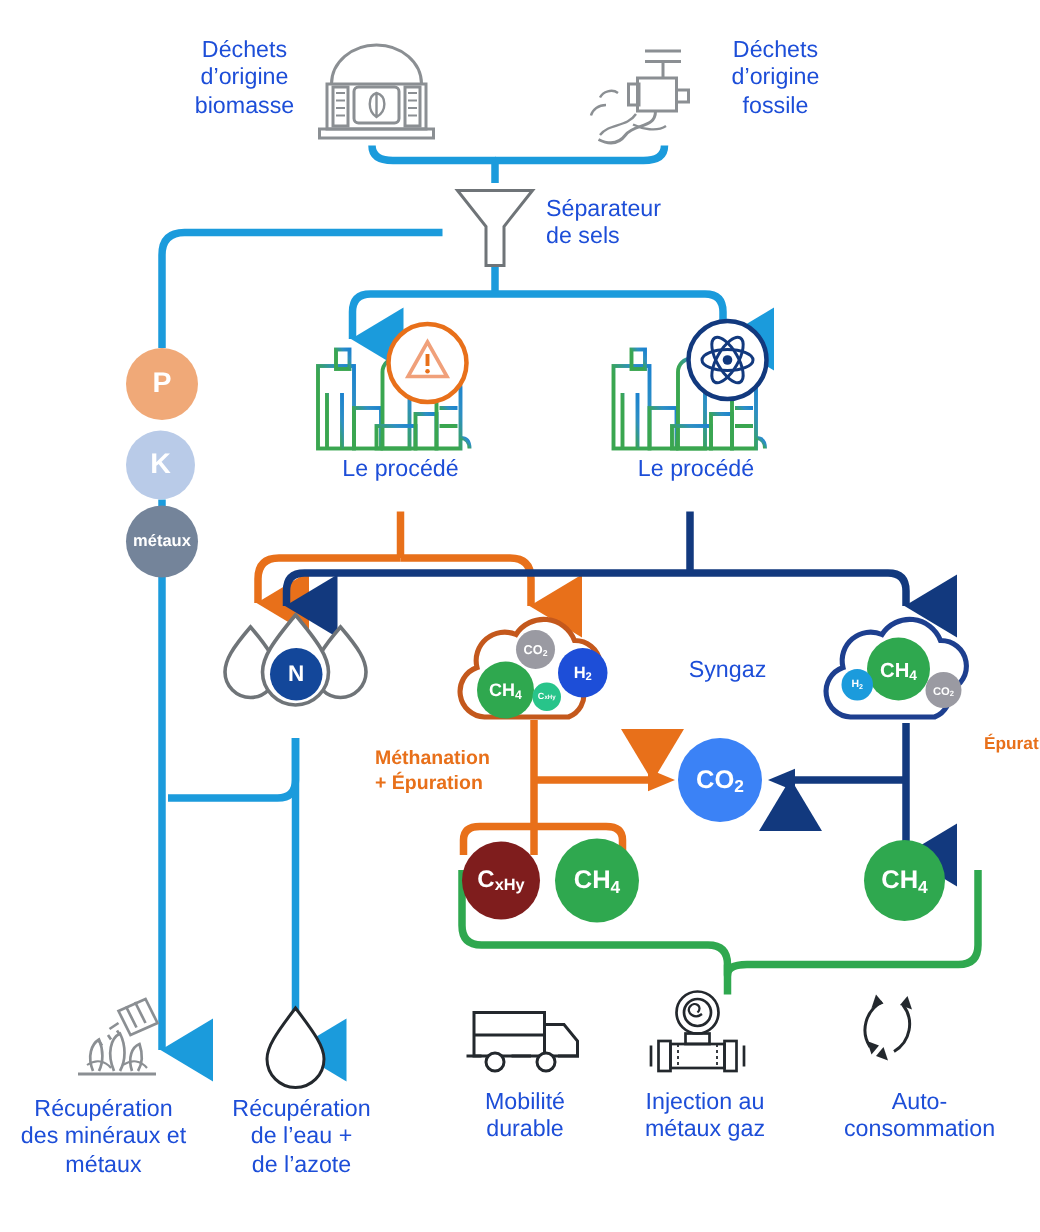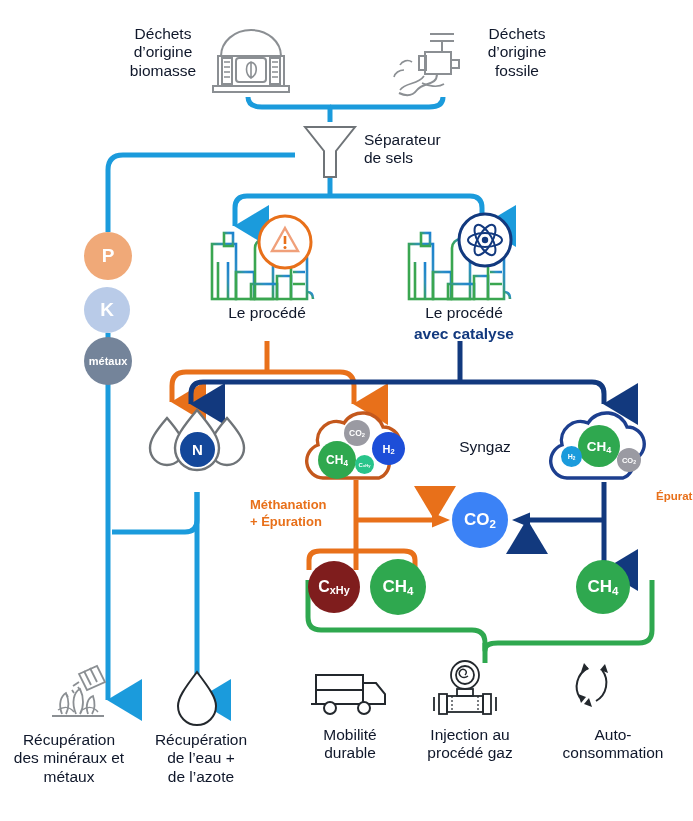--- a/index.html
+++ b/index.html
@@ -1,21 +1,21 @@
 <!DOCTYPE html>
 <html><head>
 <meta charset="utf-8">
 <style>
   html,body{margin:0;padding:0;background:#ffffff;}
   body{width:693px;height:821px;position:relative;overflow:hidden;
        font-family:"Liberation Sans",sans-serif;color:#2b3a5c;}
   #stage{position:absolute;left:0;top:0;width:693px;height:821px;}
   svg.layer{position:absolute;left:0;top:0;width:693px;height:821px;overflow:visible;}
   .lbl{position:absolute;text-align:center;line-height:1.18;}
-  .t-dark{color:#0f172a;}
+  .t-dark{color:#1d4ed8;}
   .t-orange{color:#e8701a;font-weight:bold;}
   .t-navy{color:#12397e;font-weight:bold;}
   .t-orange-n{color:#e8701a;font-weight:bold;}
   .f15{font-size:15.5px;}
   .f13{font-size:13px;}
   .f12{font-size:11.5px;}
   .chip{position:absolute;border-radius:50%;display:flex;align-items:center;
         justify-content:center;color:#fff;font-weight:bold;}
   .chip sub{font-size:.68em;vertical-align:baseline;position:relative;top:.22em;font-weight:bold;}
 </style>
@@ -286,36 +286,35 @@
   <div class="lbl f15 t-dark" style="left:462px;top:25px;width:110px;white-space:pre-line;">Déchets
 d’origine
 fossile</div>
 
   <div class="lbl f15 t-dark" style="left:364px;top:131px;width:130px;white-space:pre-line;text-align:left;">Séparateur
 de sels</div>
 
   <div class="lbl f15 t-dark" style="left:192px;top:304px;width:150px;">Le procédé</div>
 
   <div class="lbl f15 t-dark" style="left:389px;top:304px;width:150px;">Le procédé</div>
-  <div class="lbl f15 t-navy" style="left:384px;top:325px;width:160px;">avec catalyse</div>
 
   <div class="lbl f15 t-dark" style="left:425px;top:438px;width:120px;">Syngaz</div>
 
   <div class="lbl f13 t-orange-n" style="left:250px;top:497px;width:105px;white-space:pre-line;text-align:left;line-height:1.3;">Méthanation
 + Épuration</div>
 
   <div class="lbl f12 t-orange-n" style="left:612px;top:490px;width:80px;text-align:left;padding-left:44px;">Épuration</div>
 
 
   <div class="lbl f15 t-dark" style="left:0px;top:731px;width:138px;white-space:pre-line;">Récupération
 des minéraux et
 métaux</div>
   <div class="lbl f15 t-dark" style="left:139px;top:731px;width:124px;white-space:pre-line;">Récupération
 de l’eau +
 de l’azote</div>
   <div class="lbl f15 t-dark" style="left:291px;top:726px;width:118px;white-space:pre-line;">Mobilité
 durable</div>
   <div class="lbl f15 t-dark" style="left:405px;top:726px;width:130px;white-space:pre-line;">Injection au
-procédé gaz</div>
+métaux gaz</div>
   <div class="lbl f15 t-dark" style="left:534px;top:726px;width:158px;white-space:pre-line;">Auto-
 consommation</div>
 
 </div>
 
 </body></html>

